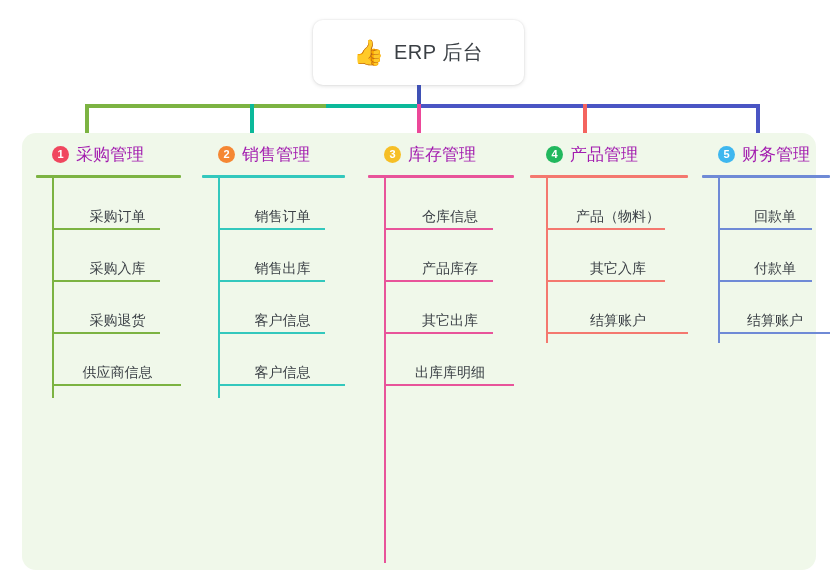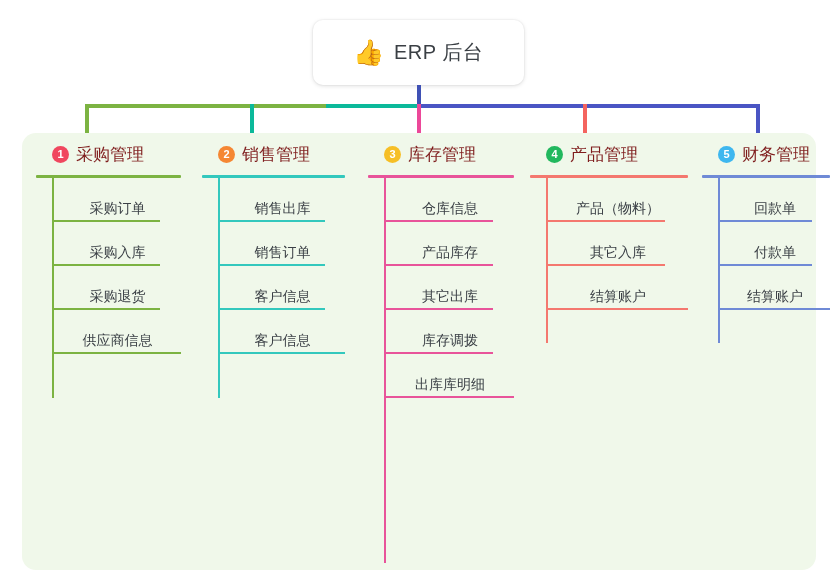--- a/index.html
+++ b/index.html
@@ -54,28 +54,28 @@
   .col{position:absolute;top:140px;}
   .col-head{
     display:flex;align-items:center;gap:7px;
     height:28px;padding-left:16px;box-sizing:border-box;
   }
   .badge{
     width:17px;height:17px;border-radius:50%;
     color:#ffffff;font-size:11px;line-height:17px;text-align:center;
     flex:0 0 auto;font-weight:bold;
   }
-  .col-title{font-size:17px;color:#7f1d1d;white-space:nowrap;}
+  .col-title{font-size:17px;color:#a21caf;white-space:nowrap;}
   .col-rule{height:3px;width:100%;margin-top:7px;border-radius:1px;}
 
   
   .branch{position:relative;margin-left:16px;padding-left:0;}
   .spine{position:absolute;left:0;top:0;width:2px;}
   .leaf{
-    position:relative;height:44px;box-sizing:border-box;
+    position:relative;height:52px;box-sizing:border-box;
     display:flex;align-items:flex-end;justify-content:center;
     padding-left:2px;
     font-family:Liberation Serif, serif;
   }
   .leaf-label{
     font-size:14px;color:#3b4046;white-space:nowrap;
     padding-bottom:4px;
   }
   .leaf-rule{
     position:absolute;left:0;bottom:0;height:2px;width:100%;
@@ -141,28 +141,28 @@
     </div>
   <div class="col" id="col-2">
       <div class="col-head">
         <span class="badge" style="background: rgb(245, 135, 51);">2</span>
         <span class="col-title">销售管理</span>
       </div>
       <div class="col-rule" style="background: rgb(51, 200, 189);"></div>
       <div class="branch">
         <div class="spine" style="background: rgb(51, 200, 189); height: 220px;"></div>
         <div class="leaf">
+          <span class="leaf-label">销售订单</span>
+          <div class="leaf-rule" style="background: rgb(51, 200, 189); width: 84%;"></div>
+        </div>
+        <div class="leaf">
           <span class="leaf-label">销售出库</span>
           <div class="leaf-rule" style="background: rgb(51, 200, 189); width: 84%;"></div>
         </div>
         <div class="leaf">
-          <span class="leaf-label">销售订单</span>
-          <div class="leaf-rule" style="background: rgb(51, 200, 189); width: 84%;"></div>
-        </div>
-        <div class="leaf">
           <span class="leaf-label">客户信息</span>
           <div class="leaf-rule" style="background: rgb(51, 200, 189); width: 84%;"></div>
         </div>
         <div class="leaf">
           <span class="leaf-label">客户信息</span>
           <div class="leaf-rule" style="background: rgb(51, 200, 189); width: 100%;"></div>
         </div>
       </div>
     </div>
   <div class="col" id="col-3">
@@ -179,24 +179,20 @@
         </div>
         <div class="leaf">
           <span class="leaf-label">产品库存</span>
           <div class="leaf-rule" style="background: rgb(232, 84, 154); width: 84%;"></div>
         </div>
         <div class="leaf">
           <span class="leaf-label">其它出库</span>
           <div class="leaf-rule" style="background: rgb(232, 84, 154); width: 84%;"></div>
         </div>
         <div class="leaf">
-          <span class="leaf-label">库存调拨</span>
-          <div class="leaf-rule" style="background: rgb(232, 84, 154); width: 84%;"></div>
-        </div>
-        <div class="leaf">
           <span class="leaf-label">出库库明细</span>
           <div class="leaf-rule" style="background: rgb(232, 84, 154); width: 100%;"></div>
         </div>
       </div>
     </div>
   <div class="col" id="col-4">
       <div class="col-head">
         <span class="badge" style="background: rgb(34, 184, 94);">4</span>
         <span class="col-title">产品管理</span>
       </div>

